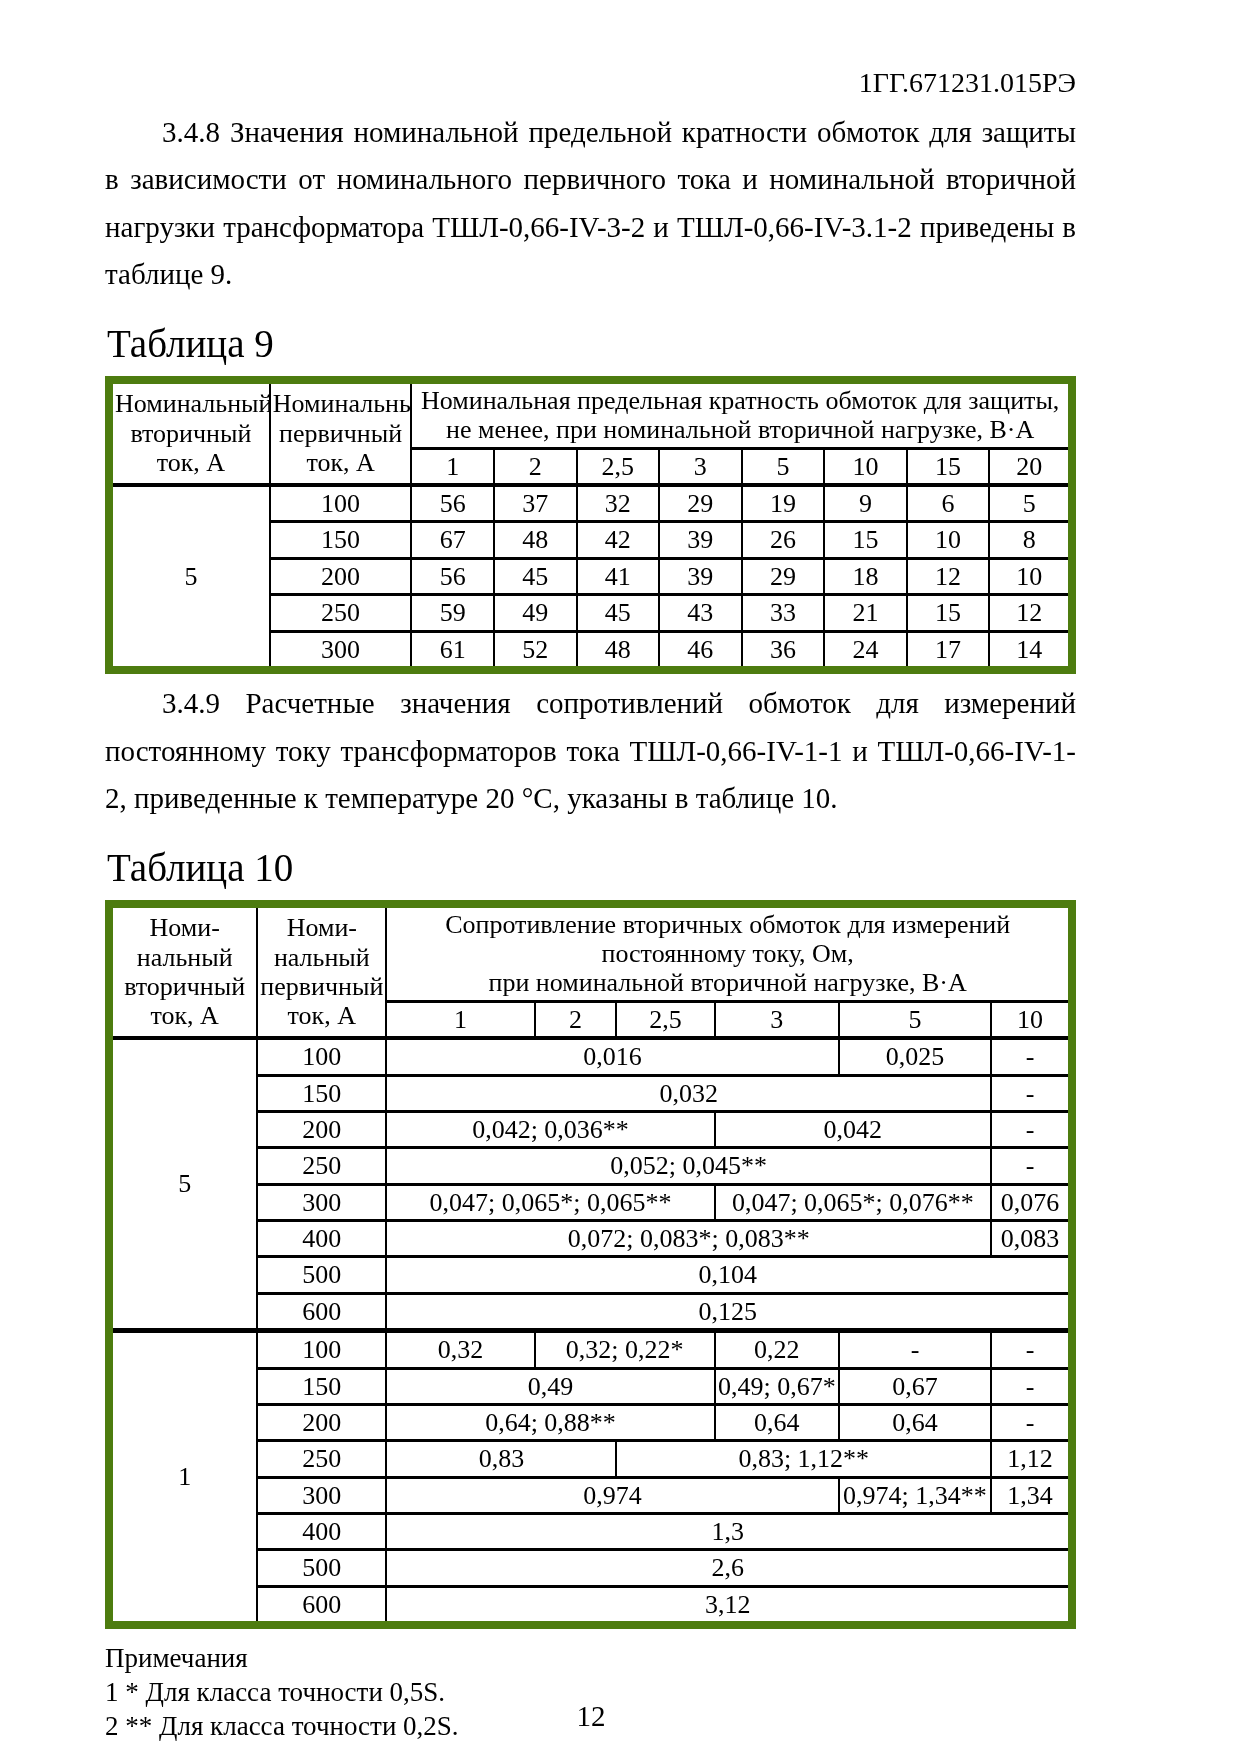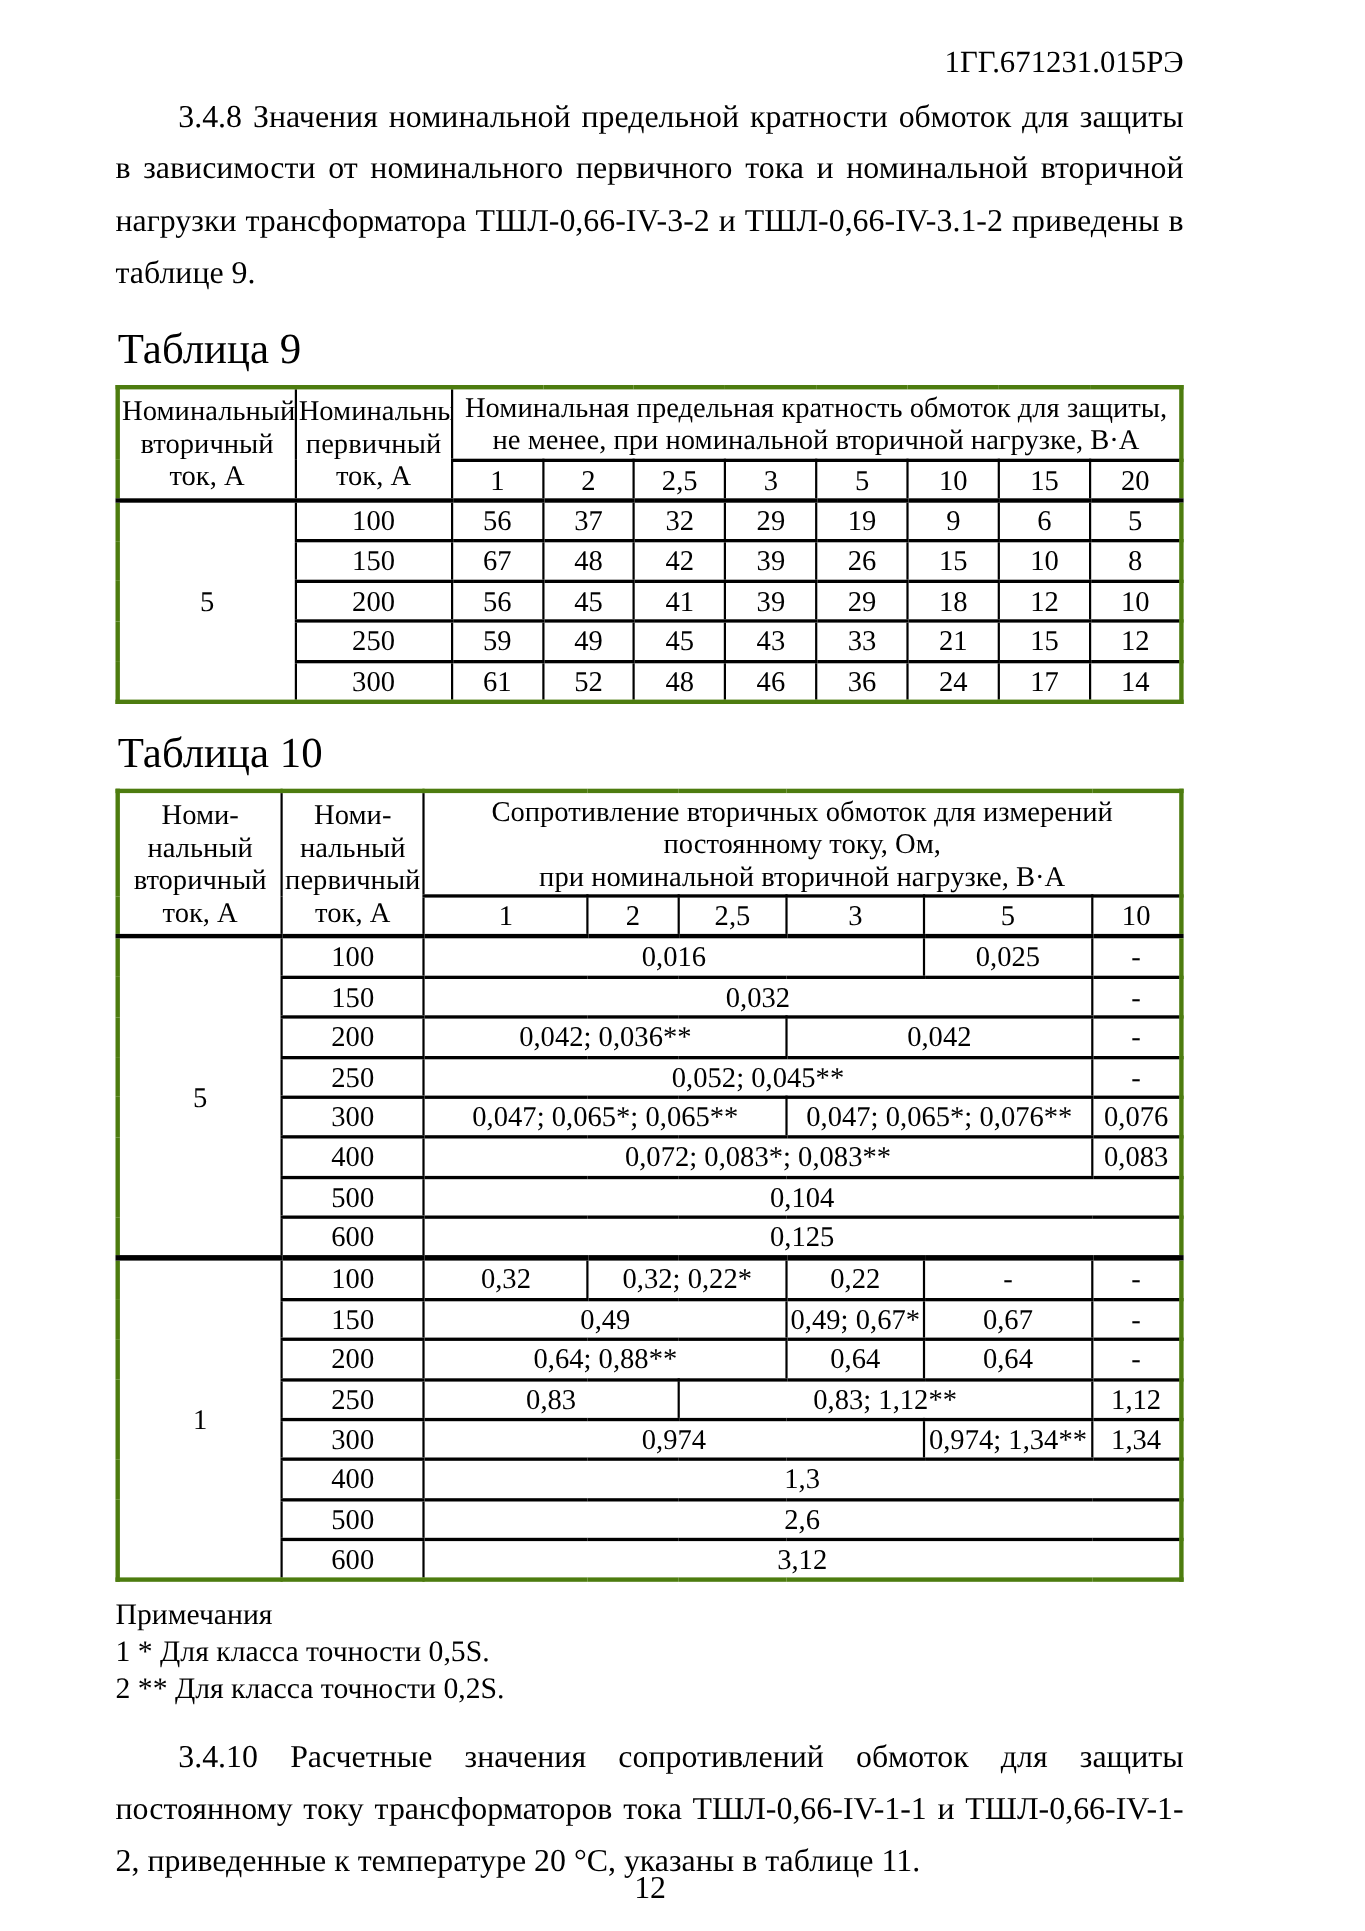--- a/index.html
+++ b/index.html
@@ -7,21 +7,21 @@
     padding: 0;
     background: #ffffff;
     color: #000000;
     font-family: "Liberation Serif", "DejaVu Serif", serif;
   }
   .page {
     position: relative;
     width: 1182px;
     height: 1755px;
     box-sizing: border-box;
-    padding: 42px 106px 0 105px;
+    padding: 68px 106px 0 105px;
     overflow: hidden;
     background: #ffffff;
   }
   .doc-number {
     text-align: right;
     font-size: 28px;
     line-height: 1.1;
     margin-bottom: 10px;
   }
   .para {
@@ -32,21 +32,21 @@
     margin: 6px 0 20px 0;
   }
   .table-label {
     font-size: 39px;
     margin: 22px 0 10px 2px;
   }
   table.doc-table {
     width: 100%;
     border-collapse: collapse;
     table-layout: fixed;
-    border: 4px solid #4d7c0f;
+    border: 8px solid #4d7c0f;
   }
   .doc-table th, .doc-table td {
     border: 2px solid #000;
     border-top-width: 3px;
     border-bottom-width: 3px;
     font-weight: normal;
     font-size: 26px;
     line-height: 1.13;
     text-align: center;
     vertical-align: middle;
@@ -171,20 +171,21 @@
           <td>48</td>
           <td>46</td>
           <td>36</td>
           <td>24</td>
           <td>17</td>
           <td>14</td>
         </tr>
       </tbody>
     </table>
 
+  <p class="para">3.4.9  Расчетные значения сопротивлений обмоток для измерений постоянному току трансформаторов тока ТШЛ-0,66-IV-1-1 и ТШЛ-0,66-IV-1-2, приведенные к температуре 20 °С, указаны в таблице 10.</p>
 
   <div class="table-label">Таблица 10</div>
 
   <table id="table10" class="doc-table">
       <colgroup>
         <col style="width: 15.4%;">
         <col style="width: 13.4%;">
         <col style="width: 15.4%;">
         <col style="width: 8.5%;">
         <col style="width: 10.2%;">

